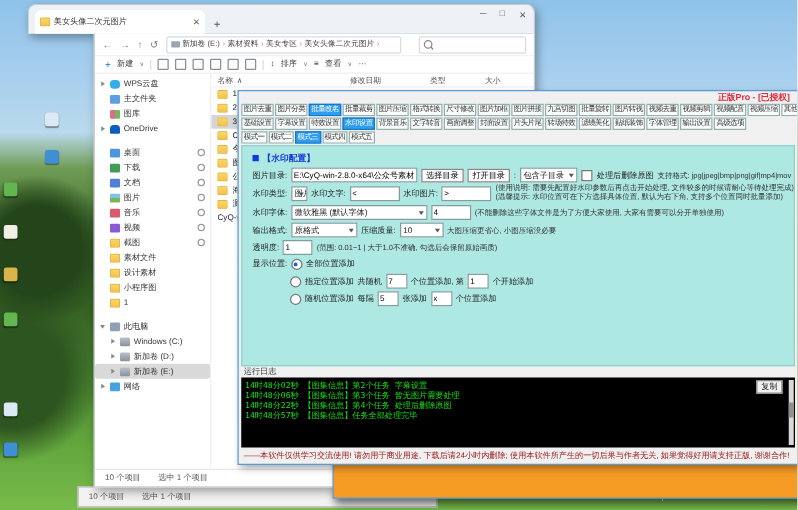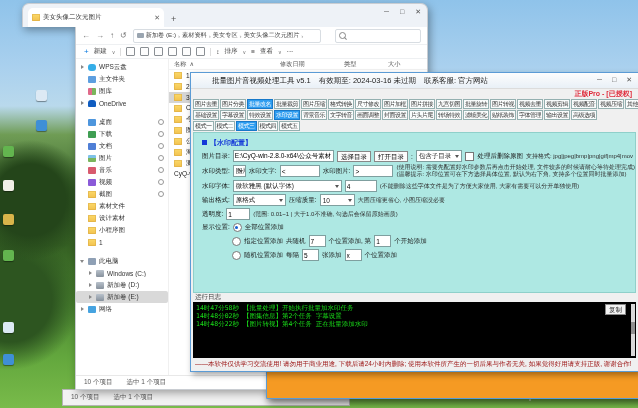--- a/index.html
+++ b/index.html
@@ -369,31 +369,20 @@
       <div class="ex-status">
         <span>10 个项目</span>
         <span>选中 1 个项目</span>
         <span class="vbox"></span>
         <span class="vbox"></span>
       </div>
     </div>
   </div>
 
   <div class="app">
-    <div class="app-title">
-      <span class="app-ico"></span>
-      <span class="t">批量图片音视频处理工具 v5.1</span>
-      <span class="t">有效期至: 2024-03-16 未过期</span>
-      <span class="t">联系客服: 官方网站</span>
-      <div class="app-winbtns">
-        <span>─</span>
-        <span>□</span>
-        <span>✕</span>
-      </div>
-    </div>
     <div class="app-reg">正版Pro - [已授权]</div>
     <div class="trow">
         <span class="tab">图片去重</span>
         <span class="tab">图片分类</span>
         <span class="tab sel">批量改名</span>
         <span class="tab">批量裁剪</span>
         <span class="tab">图片压缩</span>
         <span class="tab">格式转换</span>
         <span class="tab">尺寸修改</span>
         <span class="tab">图片加框</span>
@@ -509,23 +498,24 @@
         <input class="inp w13" readonly="" value="5" style="">
         <span>张添加</span>
         <input class="inp w13" readonly="" value="x" style="">
         <span>个位置添加</span>
       </div>
     </div>
 
     <div class="log-label">运行日志</div>
     <div class="console">
       <div>
-          <div class="log-line">14时47分58秒 【批量处理】开始执行批量加水印任务</div>
           <div class="log-line">14时48分02秒 【图集信息】第2个任务 字幕设置</div>
-          <div class="log-line">14时48分22秒 【图片转视】第4个任务 正在批量添加水印</div>
+          <div class="log-line">14时48分06秒 【图集信息】第3个任务 暂无图片需要处理</div>
+          <div class="log-line">14时48分22秒 【图集信息】第4个任务 处理后删除原图</div>
+          <div class="log-line">14时48分57秒 【图集信息】任务全部处理完毕</div>
         </div>
       <button class="copy-btn">复制</button>
       <div class="vscroll">
           <div class="thumb"></div>
         </div>
     </div>
     <div class="disclaimer">——本软件仅供学习交流使用! 请勿用于商业用途, 下载后请24小时内删除; 使用本软件所产生的一切后果与作者无关, 如果觉得好用请支持正版, 谢谢合作!</div>
   </div>
 
 </div>

